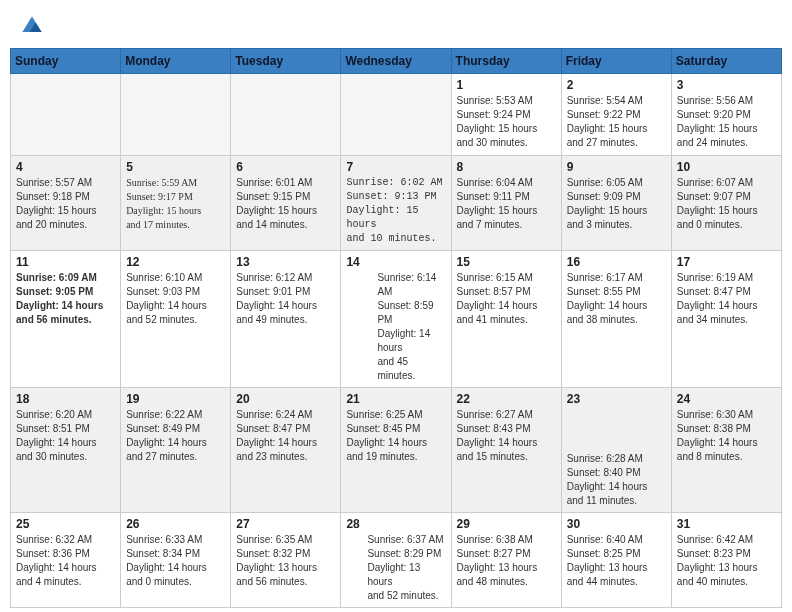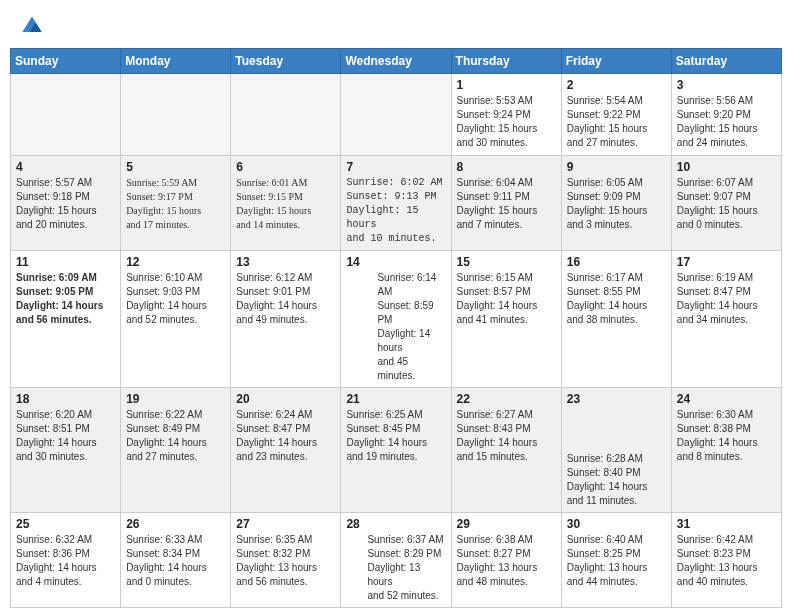--- a/index.html
+++ b/index.html
@@ -57,21 +57,21 @@
     .calendar-container {
       padding: 4px 10px 8px 10px;
     }
     table {
       width: 100%;
       border-collapse: collapse;
       table-layout: fixed;
     }
     th {
       background: #3a7fc1;
-      color: #ffffff;
+      color: #0f172a;
       font-size: 12px;
       font-weight: bold;
       padding: 5px 4px;
       text-align: left;
       border: 1px solid #2a6aaa;
     }
     td {
       vertical-align: top;
       border: 1px solid #ccc;
       padding: 4px 5px;
@@ -170,21 +170,21 @@
           </td>
           <td class="shaded">
             <span class="day-num">5</span>
             <div class="day-info" style="white-space: pre-line; font-family: Liberation Serif, serif;">Sunrise: 5:59 AM
 Sunset: 9:17 PM
 Daylight: 15 hours
 and 17 minutes.</div>
           </td>
           <td class="shaded">
             <span class="day-num">6</span>
-            <div class="day-info" style="white-space: pre-line; font-family: Liberation Serif, serif;">Sunrise: 6:01 AM
+            <div class="day-info" style="white-space: pre-line;">Sunrise: 6:01 AM
 Sunset: 9:15 PM
 Daylight: 15 hours
 and 14 minutes.</div>
           </td>
           <td class="shaded">
             <span class="day-num">7</span>
             <div class="day-info" style="white-space: pre-line; font-family: Liberation Mono, monospace;">Sunrise: 6:02 AM
 Sunset: 9:13 PM
 Daylight: 15 hours
 and 10 minutes.</div>

